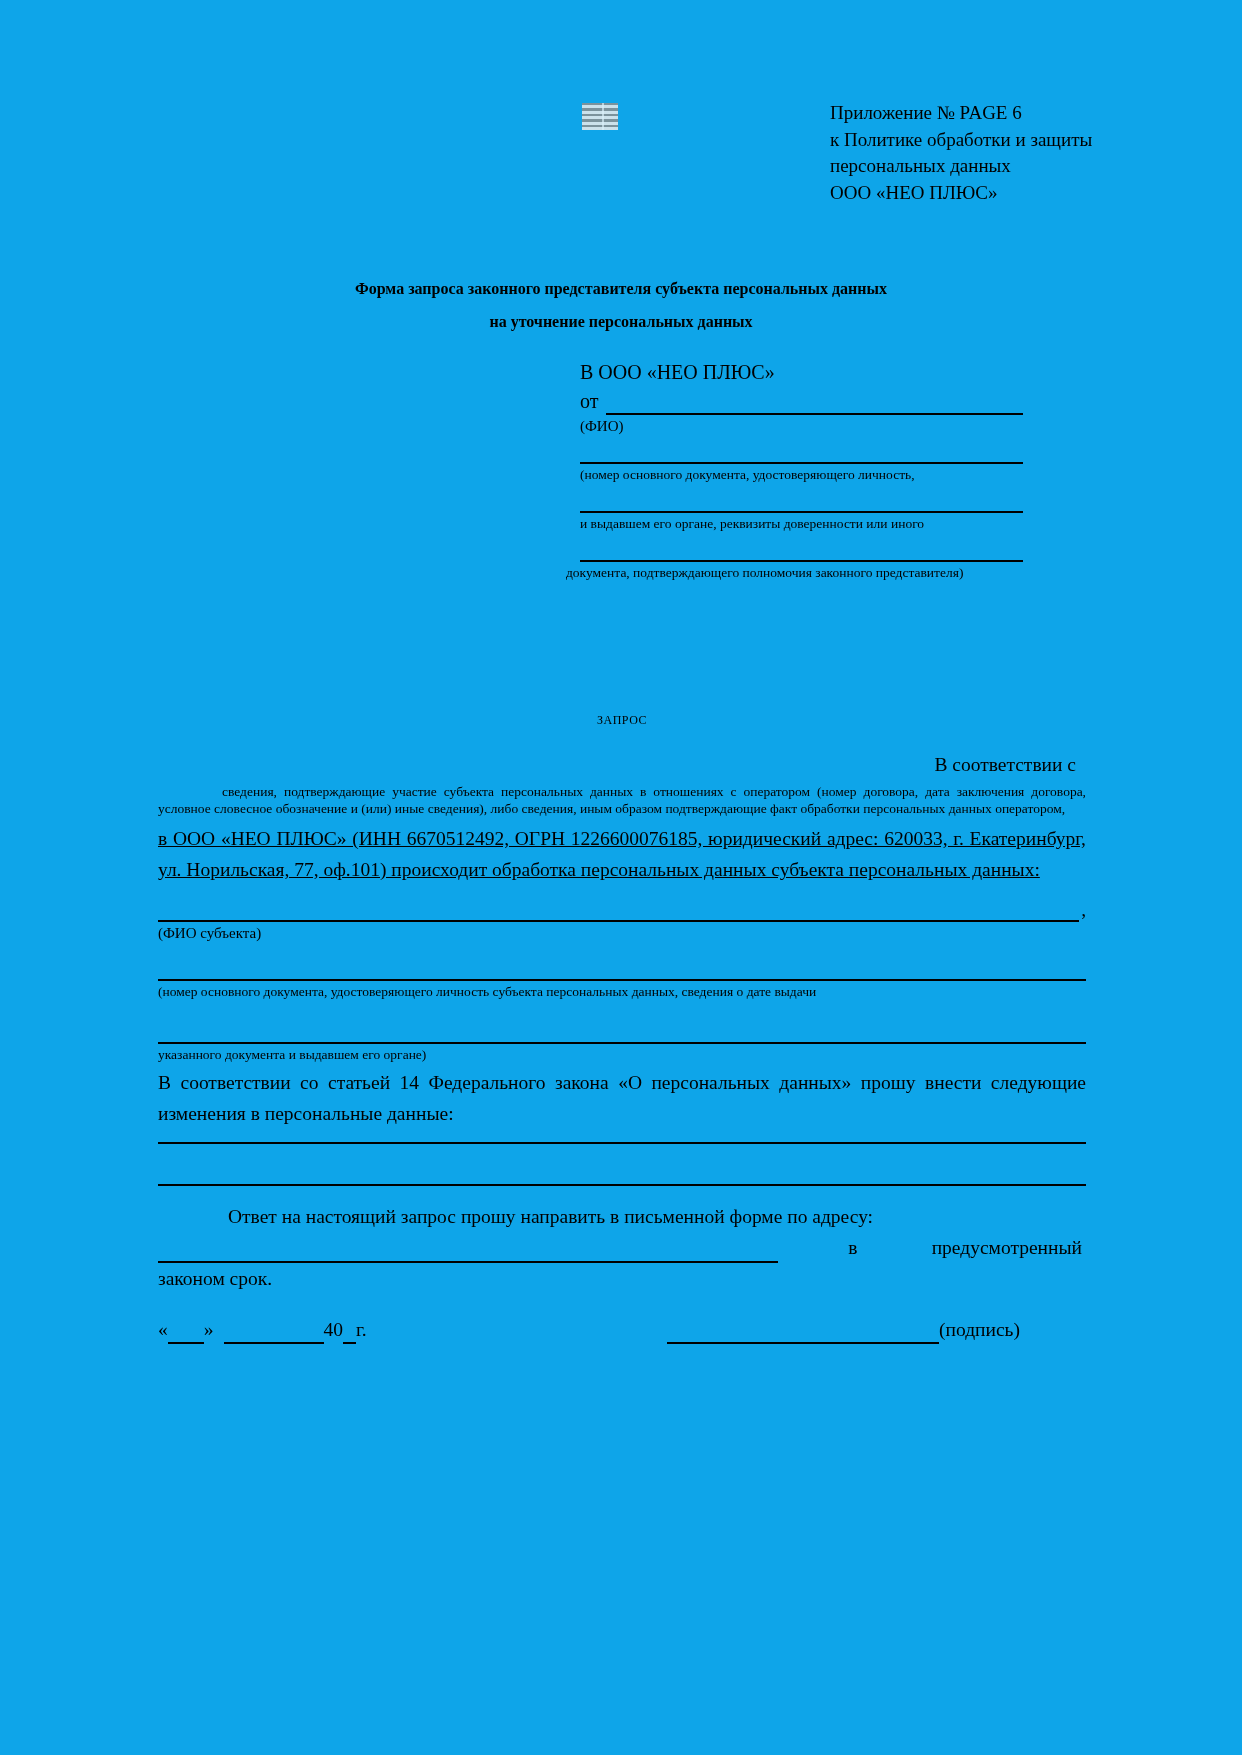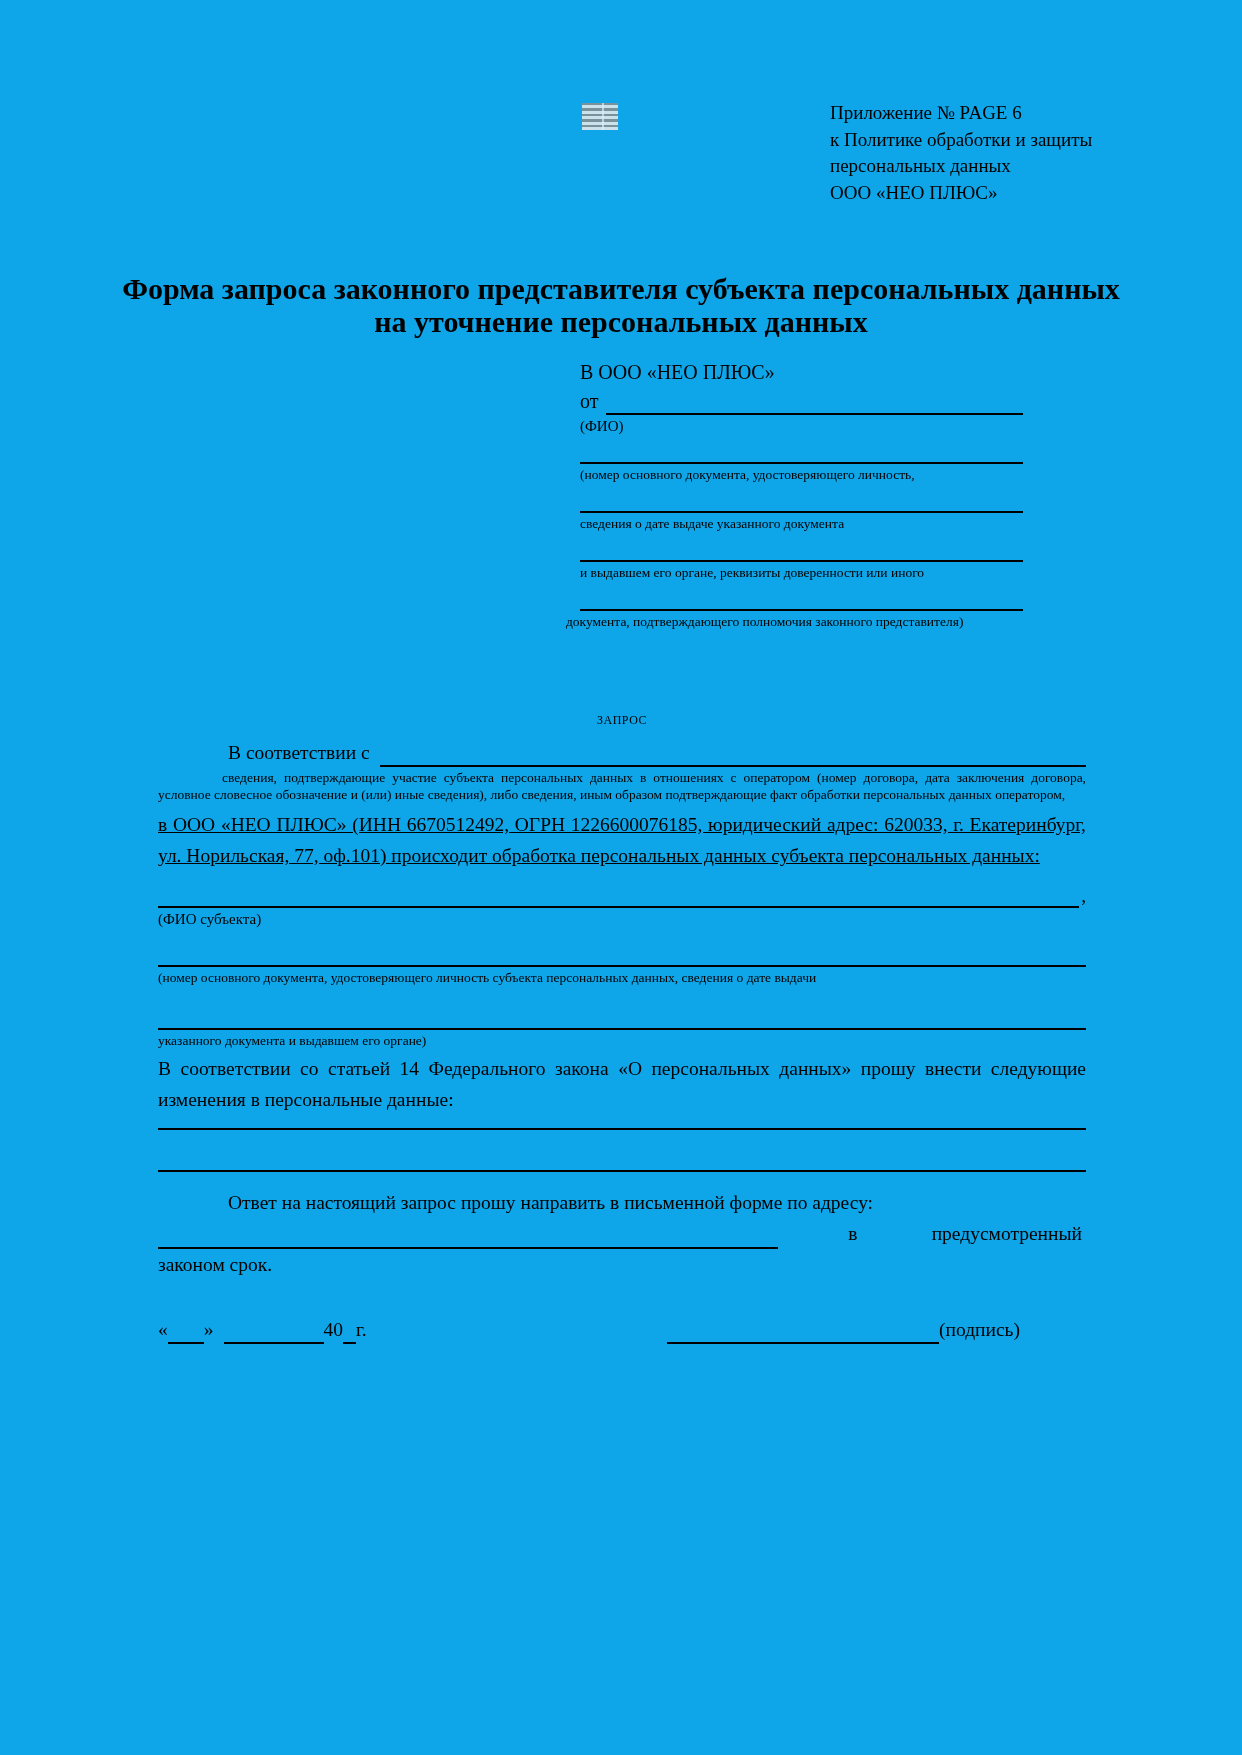--- a/index.html
+++ b/index.html
@@ -24,21 +24,21 @@
   }
   .appendix {
     position:absolute; left:830px; top:100px;
     font-size:19px; line-height:26.5px;
     white-space:nowrap;
   }
   
   .doc-title {
     position:absolute; left:0; top:272px; width:100%;
     text-align:center; font-weight:bold;
-    font-size:30px; line-height:33px;
+    font-size:16px; line-height:33px;
   }
   
   .addressee {
     position:absolute; left:580px; top:357px; width:443px;
     font-size:20px;
   }
   .addr-to { line-height:30px; }
   .from-row { display:flex; align-items:flex-end; line-height:28px; }
   .from-row .lbl { padding-right:8px; }
   .fill { border-bottom:2px solid #000; }
@@ -48,21 +48,21 @@
   .blank-row { border-bottom:2px solid #000; }
   .addressee .blank-row { height:30px; margin-top:0; }
   .addressee .grp { margin-top:0; }
   .cap-wide { width:470px; margin-left:-14px; white-space:nowrap; }
   
   .main {
     position:absolute; left:158px; top:705px; width:928px;
     font-size:19.5px;
   }
   .zapros-heading { text-align:center; font-size:12px; line-height:30px; letter-spacing:.5px; }
-  .intro-row { display:flex; align-items:flex-end; margin-top:4px; line-height:28px; }
+  .intro-row { display:flex; align-items:flex-end; margin-top:16px; line-height:28px;flex-direction:column; }
   .intro-row .lbl { padding-left:70px; padding-right:10px; white-space:nowrap; }
   .intro-row .fill { flex:1; height:26px; }
   .fine-print {
     font-size:13.5px; line-height:17px; text-align:justify; text-indent:64px;
     margin-top:2px;
   }
   .para { text-align:justify; line-height:31px; }
   .op-para { margin-top:6px;text-decoration:underline; }
   .subject-row { display:flex; align-items:flex-end; margin-top:13px; line-height:24px; }
   .subject-row .fill { flex:1; height:22px; }
@@ -116,24 +116,20 @@
       <span class="lbl">от</span>
       <span class="fill"></span>
     </div>
     <div class="caption md">(ФИО)</div>
 
     <div class="grp">
       <div class="blank-row"></div>
       <div class="caption">(номер основного документа, удостоверяющего личность,</div>
     </div>
 
-    <div class="grp">
-      <div class="blank-row"></div>
-      <div class="caption">сведения о дате выдаче указанного документа</div>
-    </div>
 
     <div class="grp">
       <div class="blank-row"></div>
       <div class="caption">и выдавшем его органе, реквизиты доверенности или иного</div>
     </div>
 
     <div class="grp">
       <div class="blank-row"></div>
       <div class="caption cap-wide">документа, подтверждающего полномочия законного представителя)</div>
     </div>

